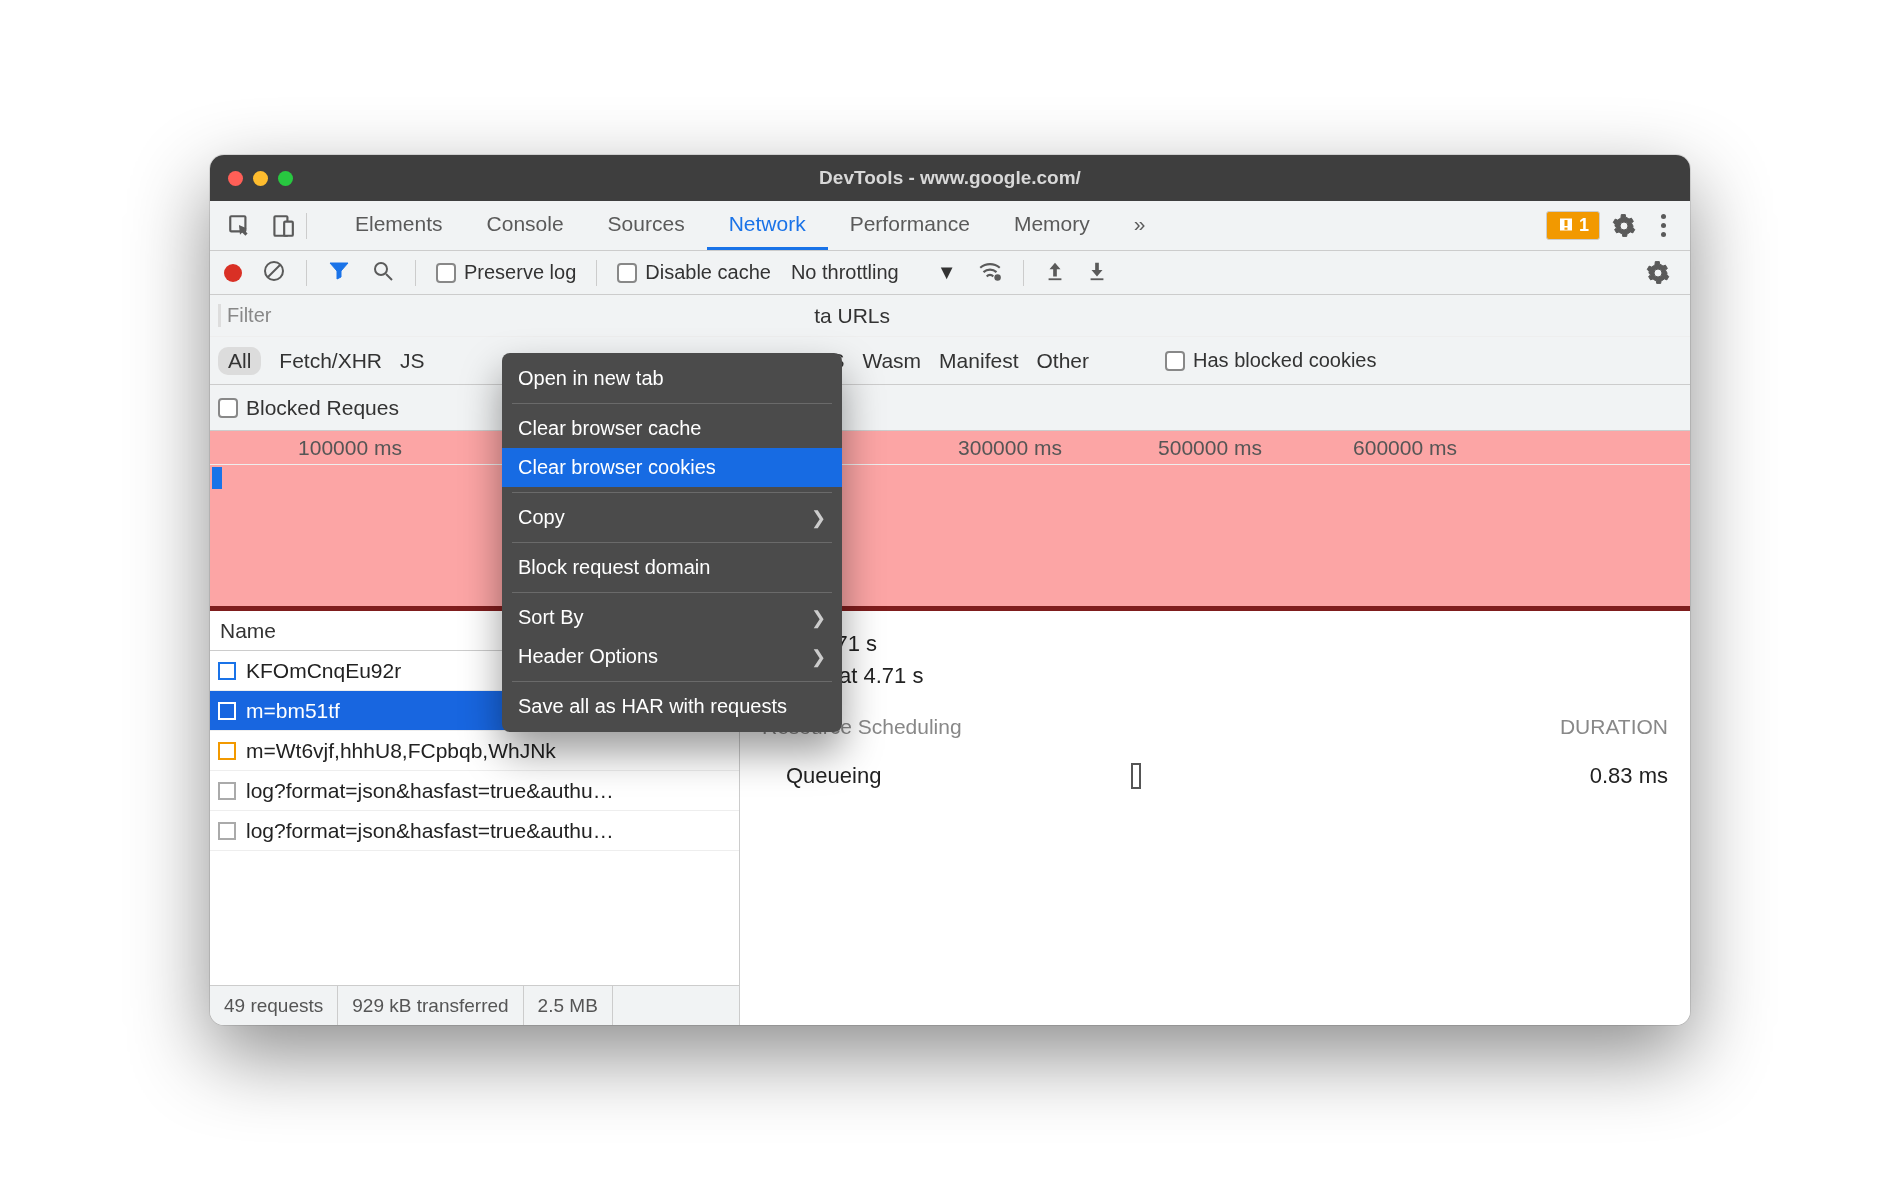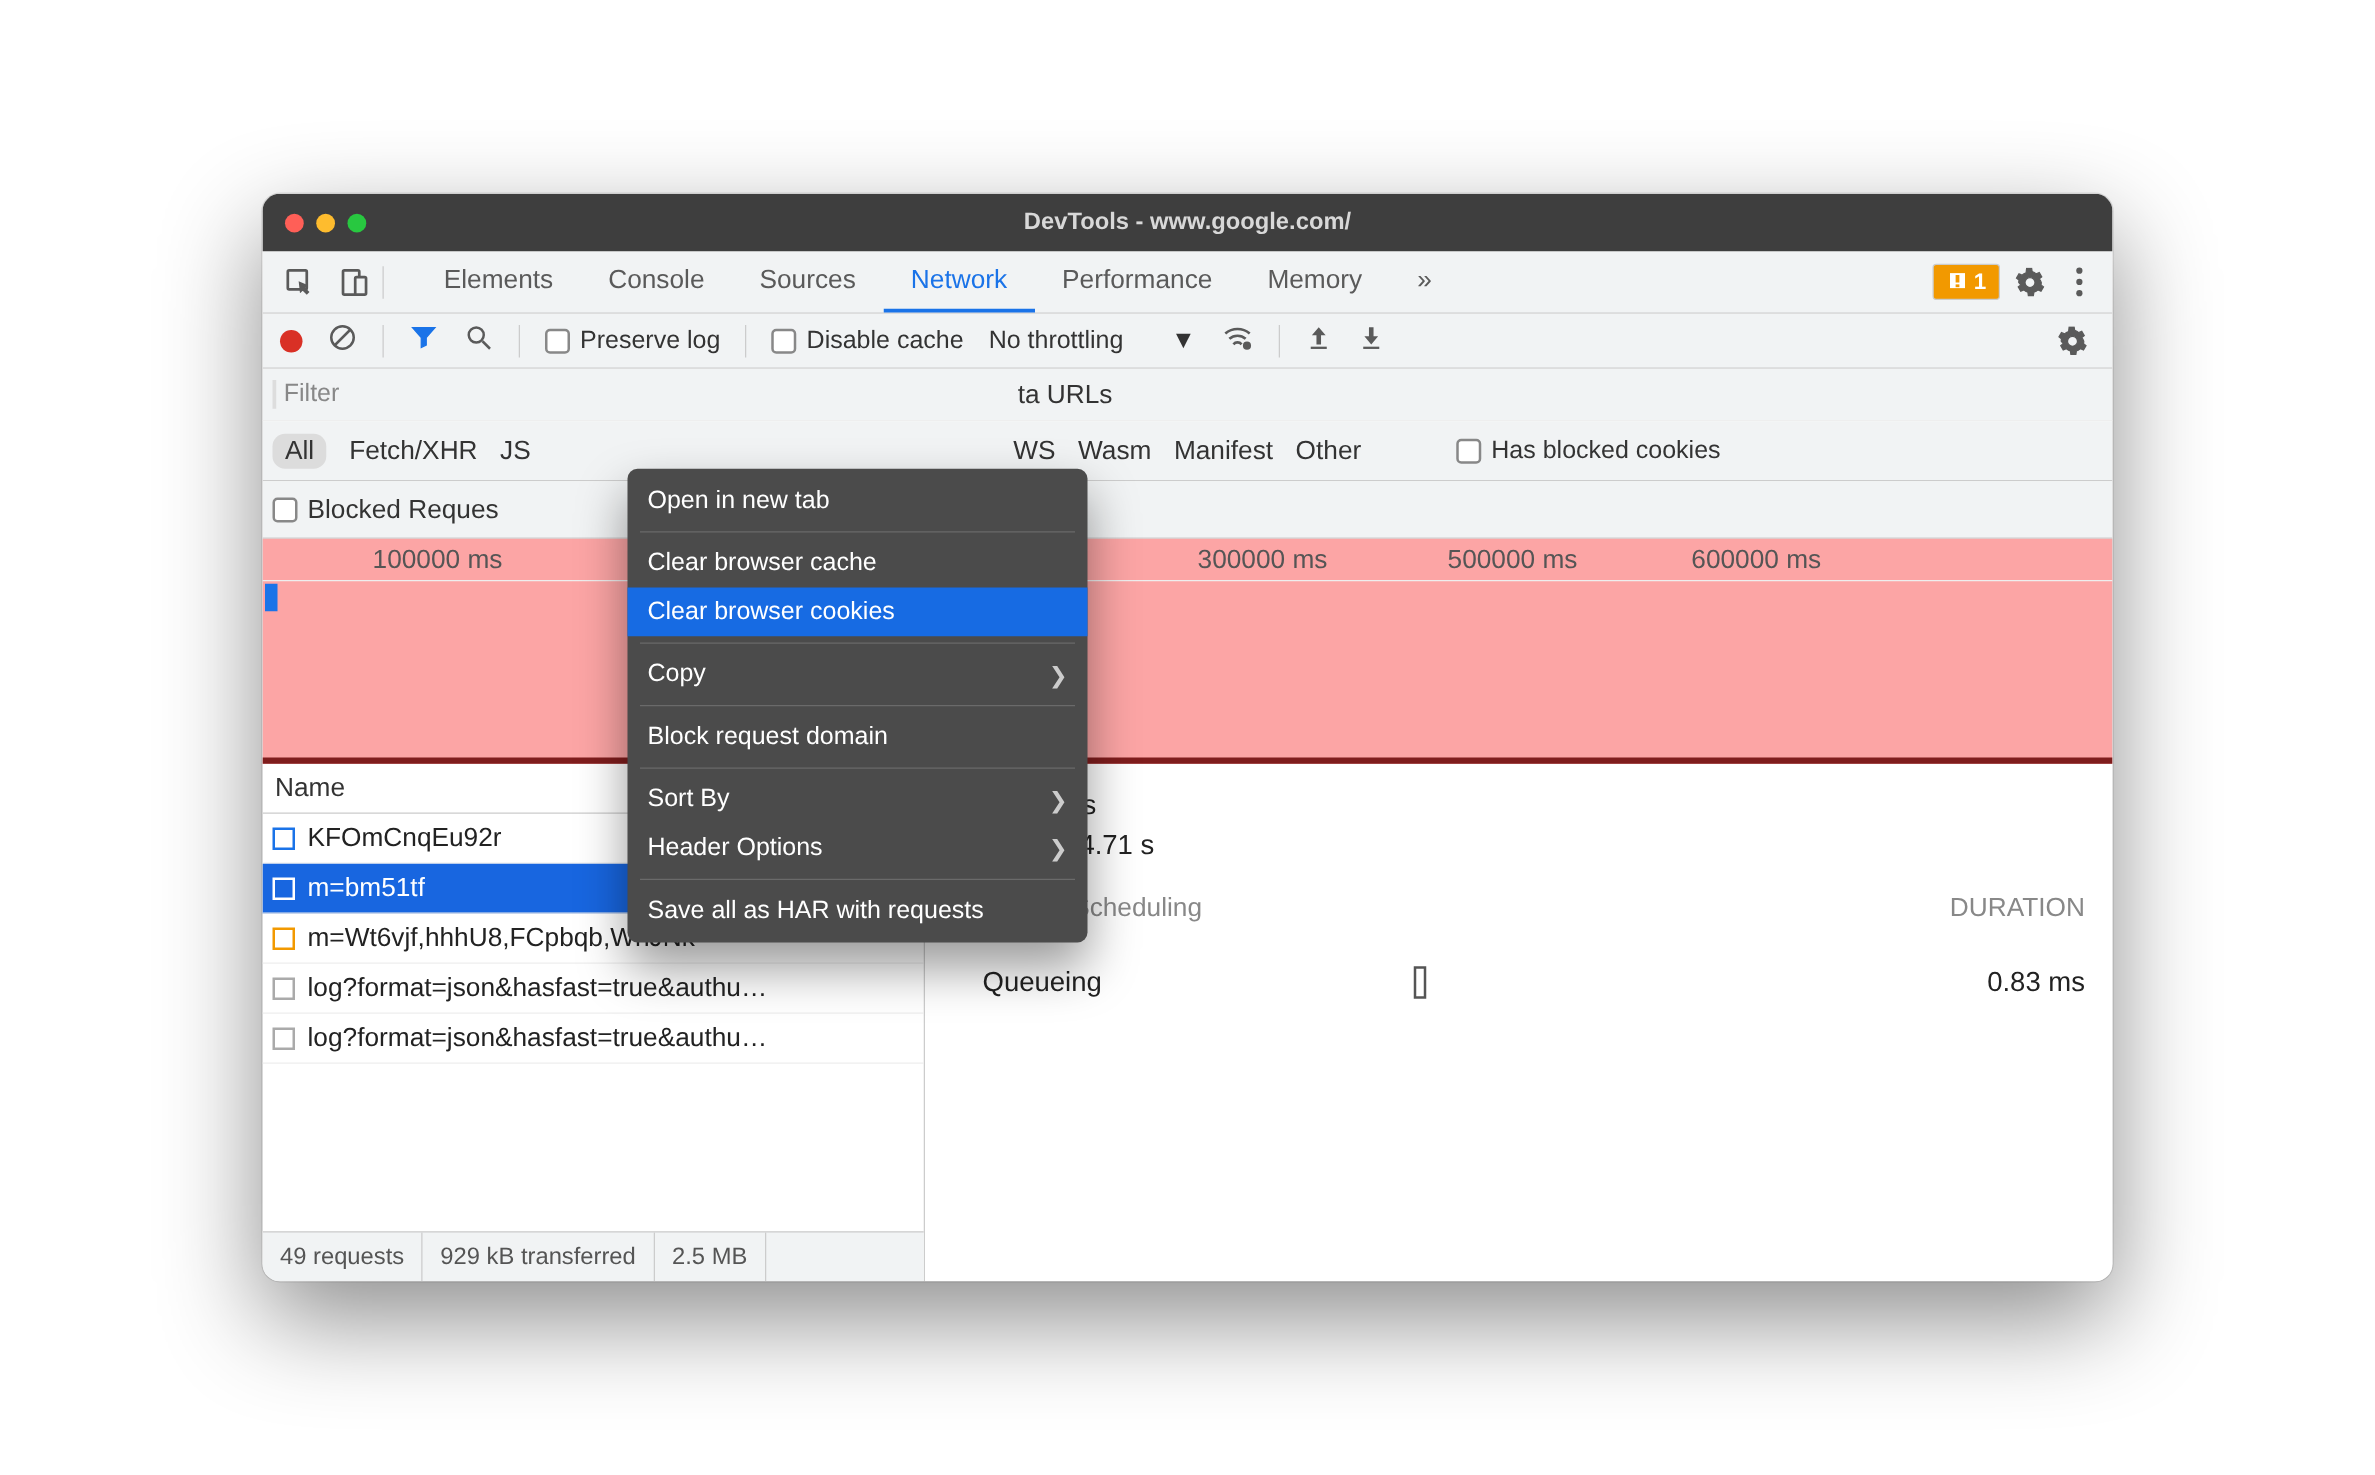--- a/index.html
+++ b/index.html
@@ -119,27 +119,27 @@
 .status-bar { margin-top:auto; height:40px; background:#f1f3f4; border-top:1px solid #ccc; display:flex;align-items:center;gap:0;font-size:19px;color:#555; }
 .status-bar span { padding:0 14px; border-right:1px solid #ccc; height:100%; display:flex;align-items:center;}
 
 .right-pane { flex:1; display:flex;flex-direction:column; background:#fff; }
 .detail-tabs { height:40px; border-bottom:1px solid #ccc; display:flex;align-items:flex-end; gap: 34px; padding:0 20px; font-size:20px; color:#555;}
 .detail-tab { padding: 6px 2px; border-bottom:3px solid transparent; }
 .detail-tab.active { color:#1a73e8; border-bottom-color:#1a73e8; }
 .detail-body { padding: 14px 22px; font-size:22px; color:#222; }
 .detail-body .line { margin: 6px 0; }
 .section { display:flex; justify-content:space-between; margin-top:26px; color:#888; font-size:21px;}
-.queue-row { display:flex; justify-content:space-between; margin-top:34px; font-size:22px; }
+.queue-row { display:flex; justify-content:space-between; margin-top:24px; font-size:22px; }
 .queue-row .mark { border:2px solid #555; width:10px; height:26px; display:inline-block; margin: 0 200px 0 0;}
 
 
 .context-menu {
-  position:absolute; top:220px; left:292px;
-  width:368px;
+  position:absolute; top:198px; left:292px;
+  width:340px;
   background:#4b4b4b; color:#fff;
   border-radius:8px;
   padding:6px 0;
   font-size:20px;
   box-shadow:0 20px 40px rgba(0,0,0,0.4);
   z-index:50;
 }
 .cm-item { padding: 8px 16px; display:flex; align-items:center; justify-content:space-between;}
 .cm-item.highlight { background:#176be3; }
 .cm-sep { height:1px; background:#6a6a6a; margin:5px 10px; }

